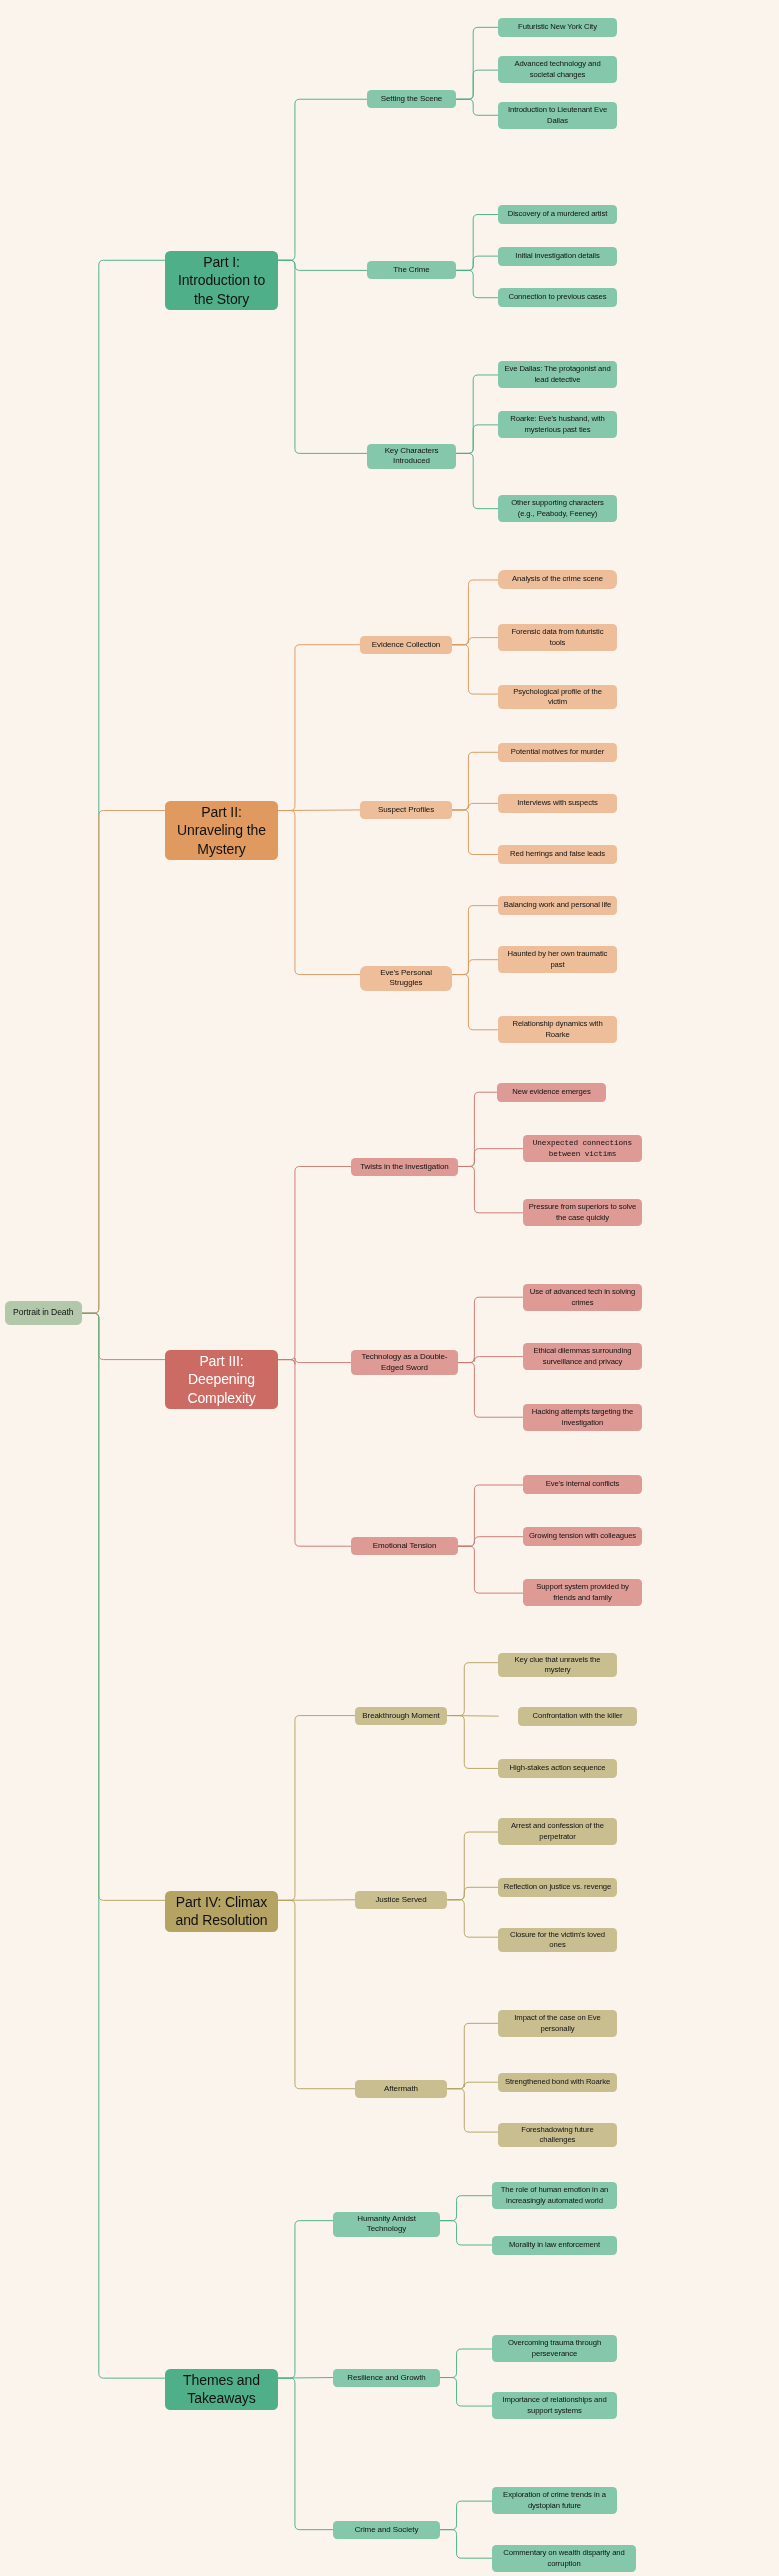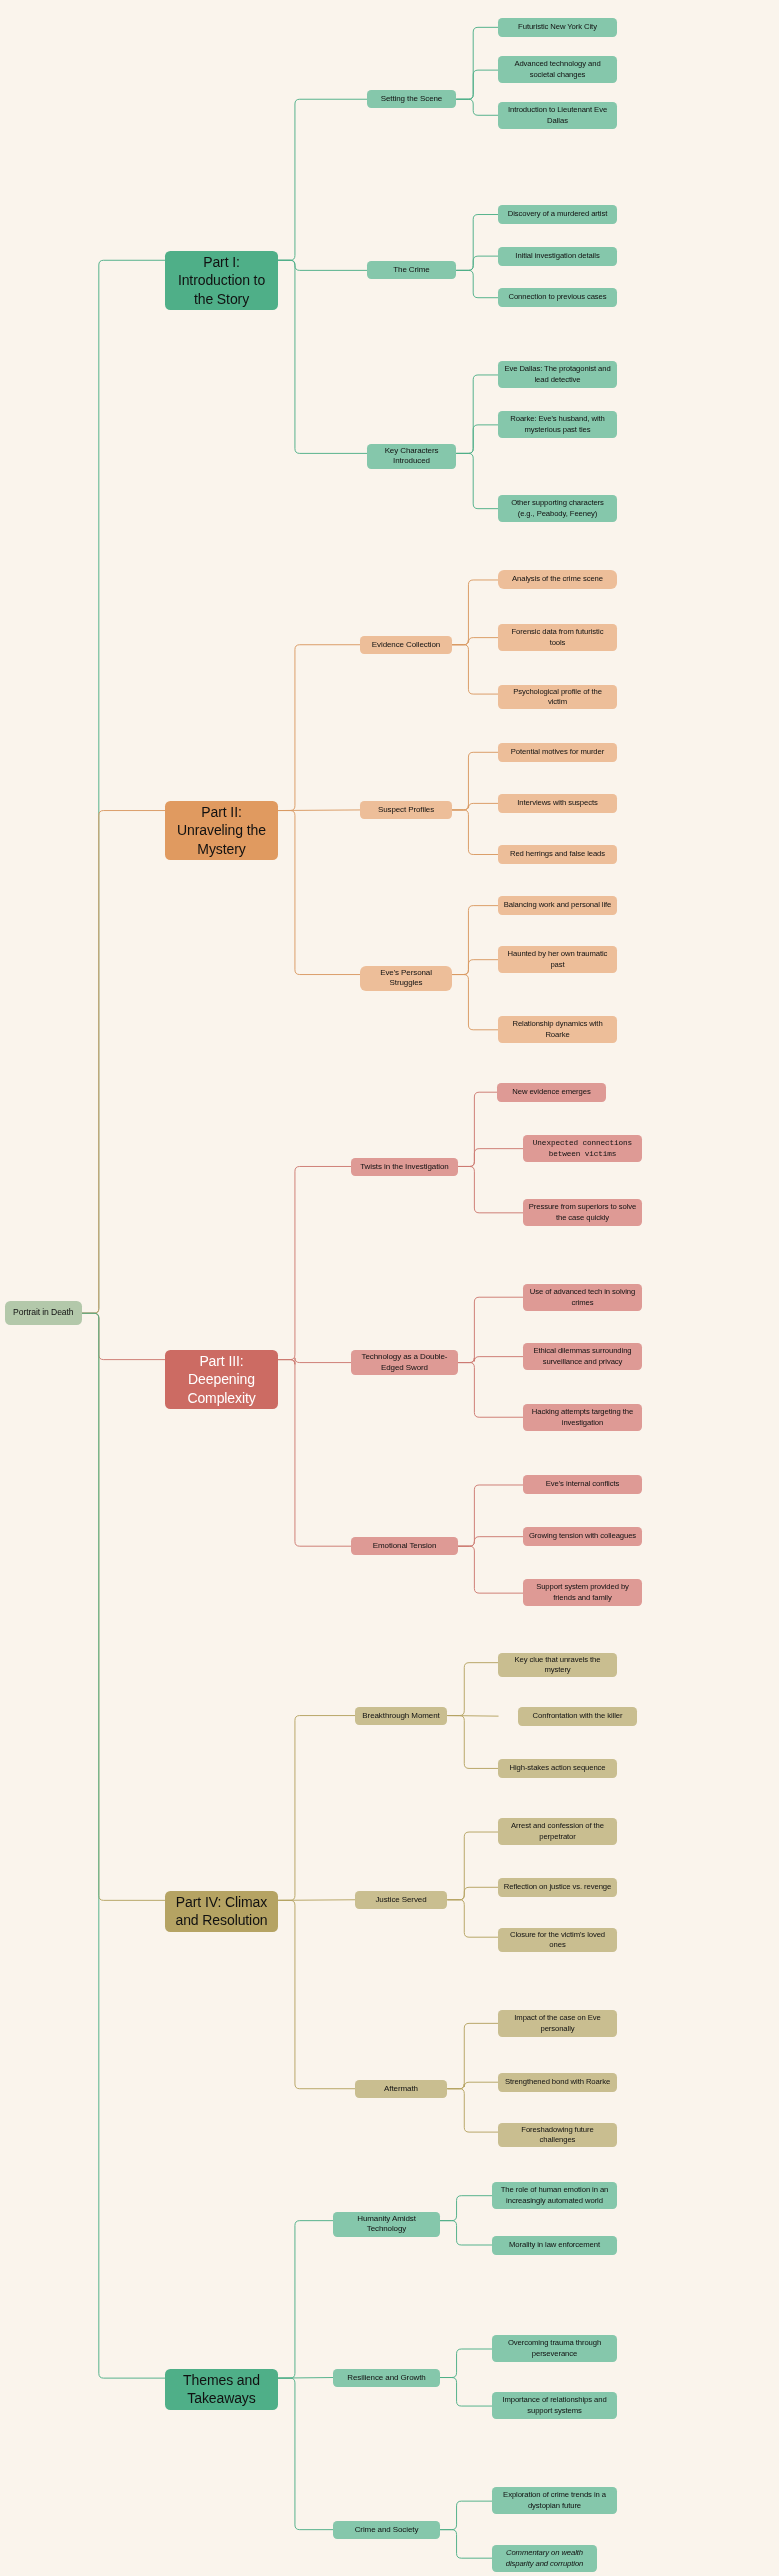--- a/index.html
+++ b/index.html
@@ -178,15 +178,15 @@
     <div class="node lvl3 c-khaki2" style="left: 498px; top: 2123px; width: 119px; min-height: 19px;">Foreshadowing future challenges</div>
     <div class="node lvl1 c-green1" style="left: 165px; top: 2369px; width: 113px; min-height: 19px;">Themes and Takeaways</div>
     <div class="node lvl2 c-green2" style="left: 333px; top: 2212px; width: 107px; min-height: 18px;">Humanity Amidst Technology</div>
     <div class="node lvl3 c-green2" style="left: 492px; top: 2182px; width: 125px; min-height: 27px;">The role of human emotion in an increasingly automated world</div>
     <div class="node lvl3 c-green2" style="left: 492px; top: 2236px; width: 125px; min-height: 19px;">Morality in law enforcement</div>
     <div class="node lvl2 c-green2" style="left: 333px; top: 2369px; width: 107px; min-height: 18px;">Resilience and Growth</div>
     <div class="node lvl3 c-green2" style="left: 492px; top: 2335px; width: 125px; min-height: 27px;">Overcoming trauma through perseverance</div>
     <div class="node lvl3 c-green2" style="left: 492px; top: 2392px; width: 125px; min-height: 27px;">Importance of relationships and support systems</div>
     <div class="node lvl2 c-green2" style="left: 333px; top: 2521px; width: 107px; min-height: 18px;">Crime and Society</div>
     <div class="node lvl3 c-green2" style="left: 492px; top: 2487px; width: 125px; min-height: 27px;">Exploration of crime trends in a dystopian future</div>
-    <div class="node lvl3 c-green2" style="left: 492px; top: 2545px; width: 105px; min-height: 27px; font-style: italic;">Commentary on wealth disparity and corruption</div>
+    <div class="node lvl3 c-green2" style="left: 492px; top: 2545px; width: 144px; min-height: 27px;">Commentary on wealth disparity and corruption</div>
   </div>
 
 
 </body></html>

